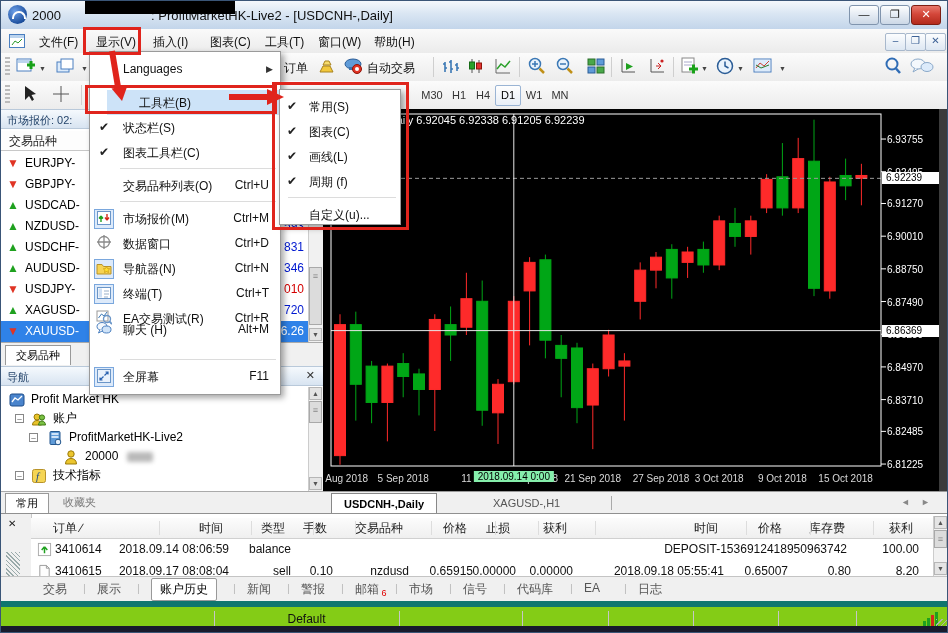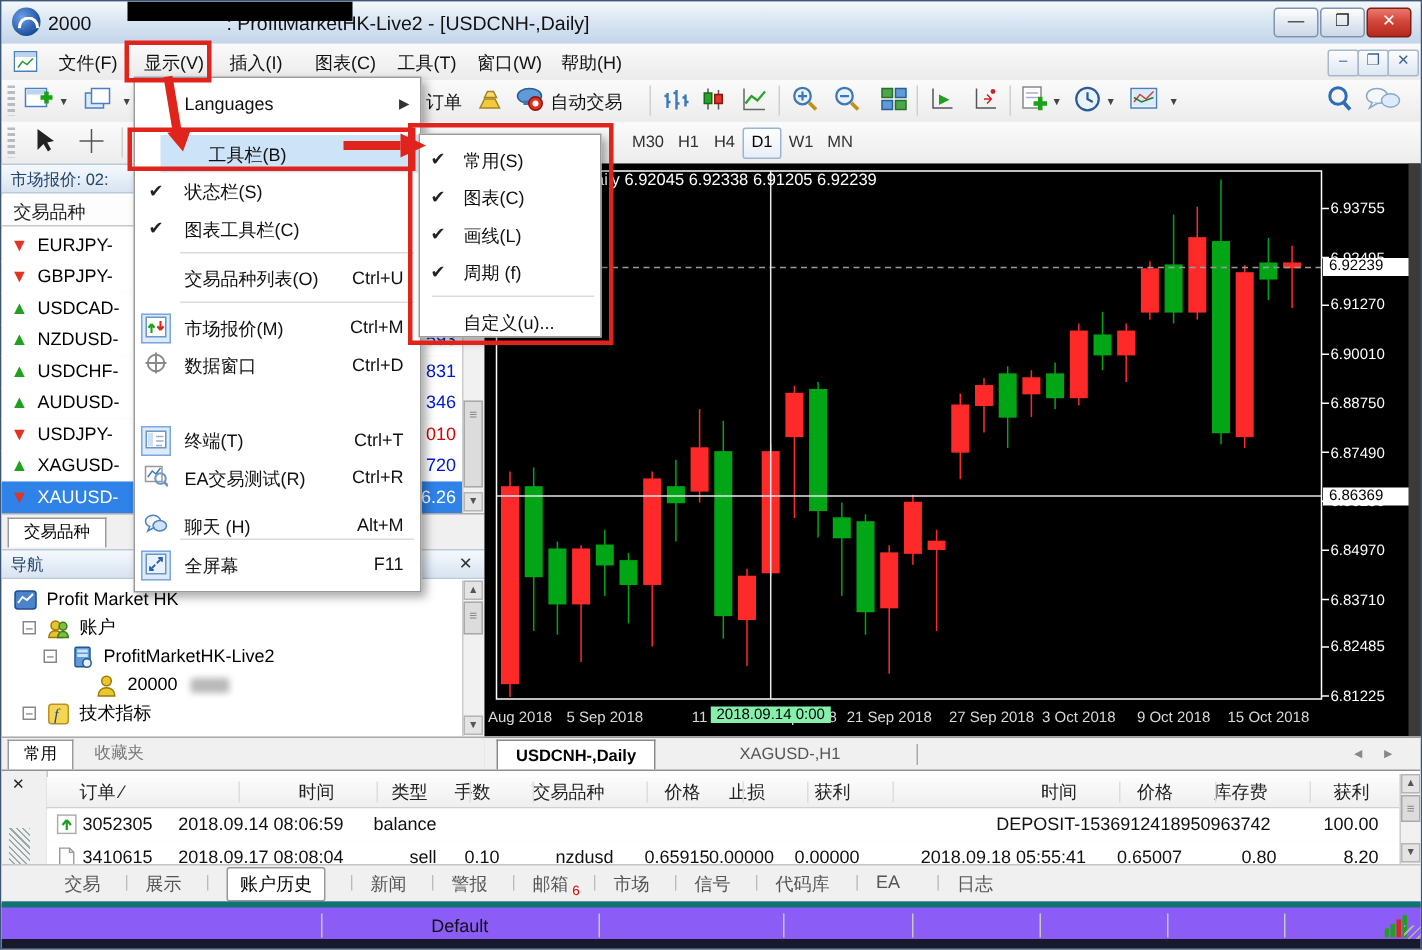--- a/index.html
+++ b/index.html
@@ -94,21 +94,21 @@
   .thc{position:absolute;top:2px;font-size:12px;color:#222;}
   .tvline{position:absolute;top:3px;width:1px;height:14px;background:#ddd;}
   .trow{position:absolute;left:0;width:902px;height:22px;border-bottom:1px solid #efefef;background:#fff;}
   .tcell{position:absolute;top:3px;font-size:12px;color:#111;white-space:nowrap;}
   #t-tabs{position:absolute;left:0;top:62px;width:948px;height:26px;background:#f0f0f0;border-top:1px solid #c4c4c4;}
   .ttab{position:absolute;top:4px;font-size:12px;color:#555;white-space:nowrap;}
   .ttab.active{background:#fff;border:1px solid #999;border-radius:2px;color:#000;padding:2px 8px;top:1px;}
   .tsep2{position:absolute;top:5px;color:#bbb;font-size:11px;}
   .badge{color:#e00000;font-size:9px;vertical-align:sub;}
   
-  #statusbar{position:absolute;left:0;top:600px;width:948px;height:25px;background:#8b5cf6;border-top:4px solid #0f766e;}
+  #statusbar{position:absolute;left:0;top:600px;width:948px;height:25px;background:#84cc16;border-top:6px solid #0f766e;}
   .ssep{position:absolute;top:4px;width:1px;height:16px;background:#c6c6c6;}
   #sb-profile{position:absolute;left:213px;top:5px;width:185px;text-align:center;font-size:12px;color:#111;}
   #sb-grip{position:absolute;right:1px;bottom:1px;width:12px;height:12px;
     background:repeating-linear-gradient(135deg,#b0b0b0 0 1px,transparent 1px 4px);}
   #bottomstrip{position:absolute;left:0;top:625px;width:948px;height:8px;background:#181a2c;}
   
   #viewmenu{position:absolute;left:88px;top:50px;width:190px;height:342px;background:#fff;
     border:1px solid #9a9a9a;box-shadow:3px 3px 6px rgba(0,0,0,.35);z-index:50;}
   .vrow{position:absolute;left:1px;right:1px;height:25px;text-align:center;}
   .vrow.hl{background:#cde3f8;}
@@ -554,21 +554,21 @@
           <span class="tvline" style="left: 779px;"></span>
           <span class="thc" style="right: 20px;">获利</span>
           <span class="tvline" style="left: 842px;"></span>
         </div>
       <div id="t-rows">
           <div class="trow" style="top: 25px;">
             <span style="position:absolute;left:6px;top:3px"><svg width="15" height="15" viewBox="0 0 16 16">
                 <rect x="1.5" y="1.5" width="13" height="13" fill="#fff" stroke="#aaa"></rect>
                 <path d="M8 12V5M8 5L5 8.5M8 5l3 3.5" stroke="#1fa11f" stroke-width="1.6" fill="none"></path>
               </svg></span>
-            <span class="tcell" style="left: 24px;">3052305</span>
+            <span class="tcell" style="left: 24px;">3410614</span>
             <span class="tcell" style="right: 704px;">2018.09.14 08:06:59</span>
             <span class="tcell" style="right: 642px;">balance</span>
             <span class="tcell" style="right: 86px;">DEPOSIT-1536912418950963742</span>
             <span class="tcell" style="right: 14px;">100.00</span>
           </div>
           <div class="trow" style="top: 47px;">
             <span style="position:absolute;left:6px;top:3px"><svg width="15" height="15" viewBox="0 0 16 16">
                 <path d="M3 1.5h7l3 3V14.5H3z" fill="#fdfdfd" stroke="#999"></path>
                 <path d="M10 1.5v3h3" fill="none" stroke="#999"></path>
               </svg></span>
@@ -669,40 +669,48 @@
         <span class="vsc">Ctrl+M</span>
       </div>
       <div class="vrow" style="top: 179px;">
         <span class="vgut"><svg width="16" height="16" viewBox="0 0 16 16">
             <circle cx="8" cy="8" r="5.5" fill="none" stroke="#8a8a8a" stroke-width="1.3"></circle>
             <path d="M8 1v14M1 8h14" stroke="#8a8a8a" stroke-width="1.3"></path>
           </svg></span>
         <span class="vlbl">数据窗口</span>
         <span class="vsc">Ctrl+D</span>
       </div>
+      <div class="vrow" style="top: 204px;">
+        <span class="vgut actbox"><svg width="16" height="16" viewBox="0 0 16 16">
+            <path d="M1 4.5h5l1.5 2H15V14H1z" fill="#f7d354" stroke="#b8932a"></path>
+            <path d="M10.5 6.5l1 2 2.2.3-1.6 1.5.4 2.2-2-1-2 1 .4-2.2-1.6-1.5 2.2-.3z" fill="#ffde32" stroke="#c79a10" stroke-width="0.7"></path>
+          </svg></span>
+        <span class="vlbl">导航器(N)</span>
+        <span class="vsc">Ctrl+N</span>
+      </div>
       <div class="vrow" style="top: 254px;">
         <span class="vgut"><svg width="16" height="16" viewBox="0 0 16 16">
             <rect x="1" y="2" width="11" height="10" fill="#fff" stroke="#999"></rect>
             <path d="M2.5 9l3-4 2.5 2 3-4" stroke="#3b78b5" fill="none"></path>
             <circle cx="11" cy="10" r="3.5" fill="none" stroke="#6b96c8" stroke-width="1.4"></circle>
             <path d="M13.5 12.5L16 15" stroke="#6b96c8" stroke-width="1.8"></path>
           </svg></span>
         <span class="vlbl">EA交易测试(R)</span>
         <span class="vsc">Ctrl+R</span>
       </div>
       <div class="vrow" style="top: 229px;">
         <span class="vgut actbox"><svg width="16" height="16" viewBox="0 0 16 16">
             <rect x="1.5" y="2.5" width="13" height="11" fill="#fff" stroke="#6b96c8"></rect>
             <rect x="2.5" y="3.5" width="3.5" height="9" fill="#cfe0f4"></rect>
             <path d="M8 6h5M8 9h5M8 12h4" stroke="#9ab0c8"></path>
           </svg></span>
         <span class="vlbl">终端(T)</span>
         <span class="vsc">Ctrl+T</span>
       </div>
-      <div class="vrow" style="top: 286px;">
+      <div class="vrow" style="top: 265px;">
         <span class="vgut"><svg width="16" height="16" viewBox="0 0 16 16">
             <ellipse cx="6" cy="6.5" rx="5" ry="4" fill="#f4f8fc" stroke="#4a7fc0"></ellipse>
             <ellipse cx="10.5" cy="9.5" rx="4.5" ry="3.5" fill="#cfe3f8" stroke="#4a7fc0"></ellipse>
             <path d="M4 9.5L2.5 13 7 10.5" fill="#f4f8fc" stroke="#4a7fc0"></path>
           </svg></span>
         <span class="vlbl">聊天 (H)</span>
         <span class="vsc">Alt+M</span>
       </div>
       <div class="vhr" style="top: 307px;"></div>
       <div class="vrow" style="top: 312px;">

